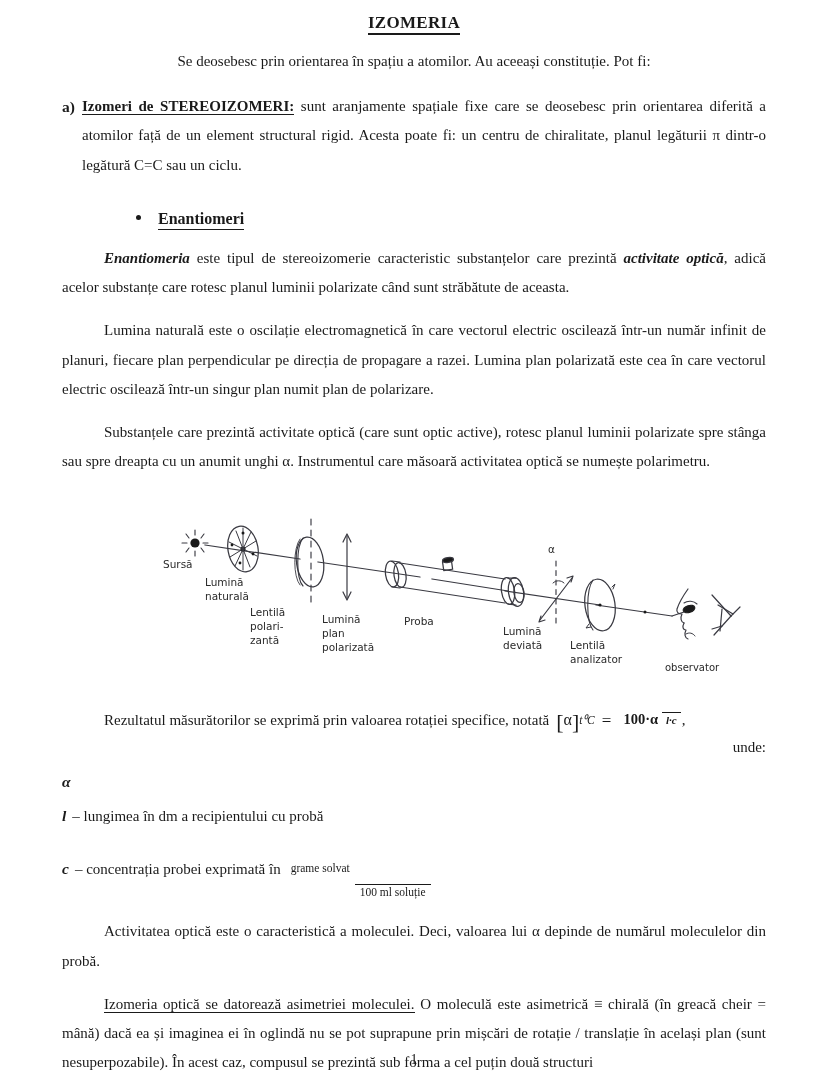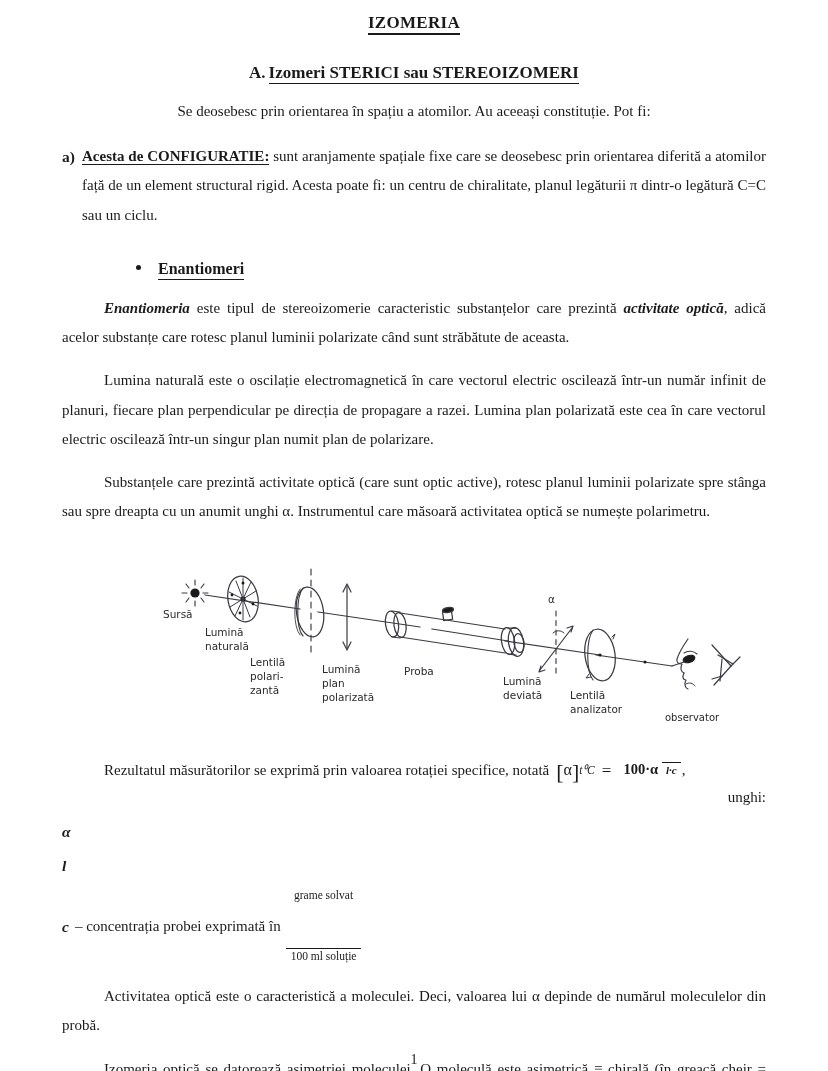--- a/index.html
+++ b/index.html
@@ -110,21 +110,21 @@
   .frac .num { font-size:14.5px; font-weight:bold; padding:0 4px 1px 4px; line-height:1.15; }
   .frac .den { font-size:11px; font-weight:bold; font-style:italic; padding:1px 4px 0 4px; line-height:1.15; border-top:1.4px solid #1a1a1a; }
 
   .unde { margin-top:2px; font-size:15px; }
 
   .defs { margin:0 62px; font-size:15px; }
   .def-row { display:flex; align-items:center; margin-top:11px; line-height:1.5; }
   .def-sym { font-weight:bold; font-style:italic; margin-right:6px; font-size:15.5px; }
 
   .frac-sm {
-    display:inline-flex; flex-direction:column; align-items:center;
+    display:inline-flex; align-items:center;
     vertical-align:middle; margin-left:5px;
   }
   .frac-sm .num { font-size:11.5px; padding:0 5px 1px 5px; line-height:1.2; }
   .frac-sm .den { font-size:11.5px; padding:1px 5px 0 5px; line-height:1.2; border-top:1.2px solid #1a1a1a;margin-top:45px; }
 
   
   .page-num {
     position:absolute; left:0; right:0; bottom:16px;
     text-align:center; font-size:14px;
   }
@@ -132,27 +132,26 @@
   .dlabel { font-family:"DejaVu Sans", sans-serif; font-size:10.5px; fill:#2a2a2a; }
   .dlabel-sm { font-family:"DejaVu Sans", sans-serif; font-size:10px; fill:#2a2a2a; }
 </style>
 </head>
 <body>
 
 <div class="page">
 
   <h1 class="doc-title"><span>IZOMERIA</span></h1>
 
-  <h2 class="section-head"><span class="lead">A.</span><span class="ul">Izomeri STERICI sau STEREOIZOMERI</span></h2>
 
   <p class="intro">Se deosebesc prin orientarea în spațiu a atomilor. Au aceeași constituție. Pot fi:</p>
 
   <div class="list-item">
     <div class="list-marker">a)</div>
-    <div class="list-body"><span class="ul-bold">Acesta de CONFIGURATIE:</span><span> sunt aranjamente spațiale fixe care se deosebesc prin orientarea diferită a atomilor față de un element structural rigid. Acesta poate fi: un centru de chiralitate, planul legăturii π dintr-o legătură C=C sau un ciclu.</span></div>
+    <div class="list-body"><span class="ul-bold">Izomeri de STEREOIZOMERI:</span><span> sunt aranjamente spațiale fixe care se deosebesc prin orientarea diferită a atomilor față de un element structural rigid. Acesta poate fi: un centru de chiralitate, planul legăturii π dintr-o legătură C=C sau un ciclu.</span></div>
   </div>
 
   <div class="bullet-row">
     <span class="bullet-dot"></span>
     <span class="bullet-label">Enantiomeri</span>
   </div>
 
   <p class="para"><span class="bi">Enantiomeria</span><span> este tipul de stereoizomerie caracteristic substanțelor care prezintă </span><span class="bi">activitate optică</span><span>, adică acelor substanțe care rotesc planul luminii polarizate când sunt străbătute de aceasta.</span></p>
 
   <p class="para">Lumina naturală este o oscilație electromagnetică în care vectorul electric oscilează într-un număr infinit de planuri, fiecare plan perpendicular pe direcția de propagare a razei. Lumina plan polarizată este cea în care vectorul electric oscilează într-un singur plan numit plan de polarizare.</p>
@@ -311,29 +310,30 @@
           <span class="brk">]</span>
           <span class="sup-tc">t⁰C</span>
         <span class="eq">=</span>
         <span class="frac">
           <span class="num">100·α</span>
           <span class="den">l·c</span>
         </span>
           <span>,</span>
       </span>
     </div>
-    <div class="unde">unghi:</div>
+    <div class="unde">unde:</div>
   </div>
 
   <div class="defs">
     <div class="def-row">
       <span class="def-sym">α</span>
     </div>
     <div class="def-row">
       <span class="def-sym">l</span>
+      <span>– lungimea în dm a recipientului cu probă</span>
     </div>
     <div class="def-row">
       <span class="def-sym">c</span>
       <span>– concentrația probei exprimată în</span>
       <span class="frac-sm">
         <span class="num">grame solvat</span>
         <span class="den">100 ml soluție</span>
       </span>
     </div>
   </div>

